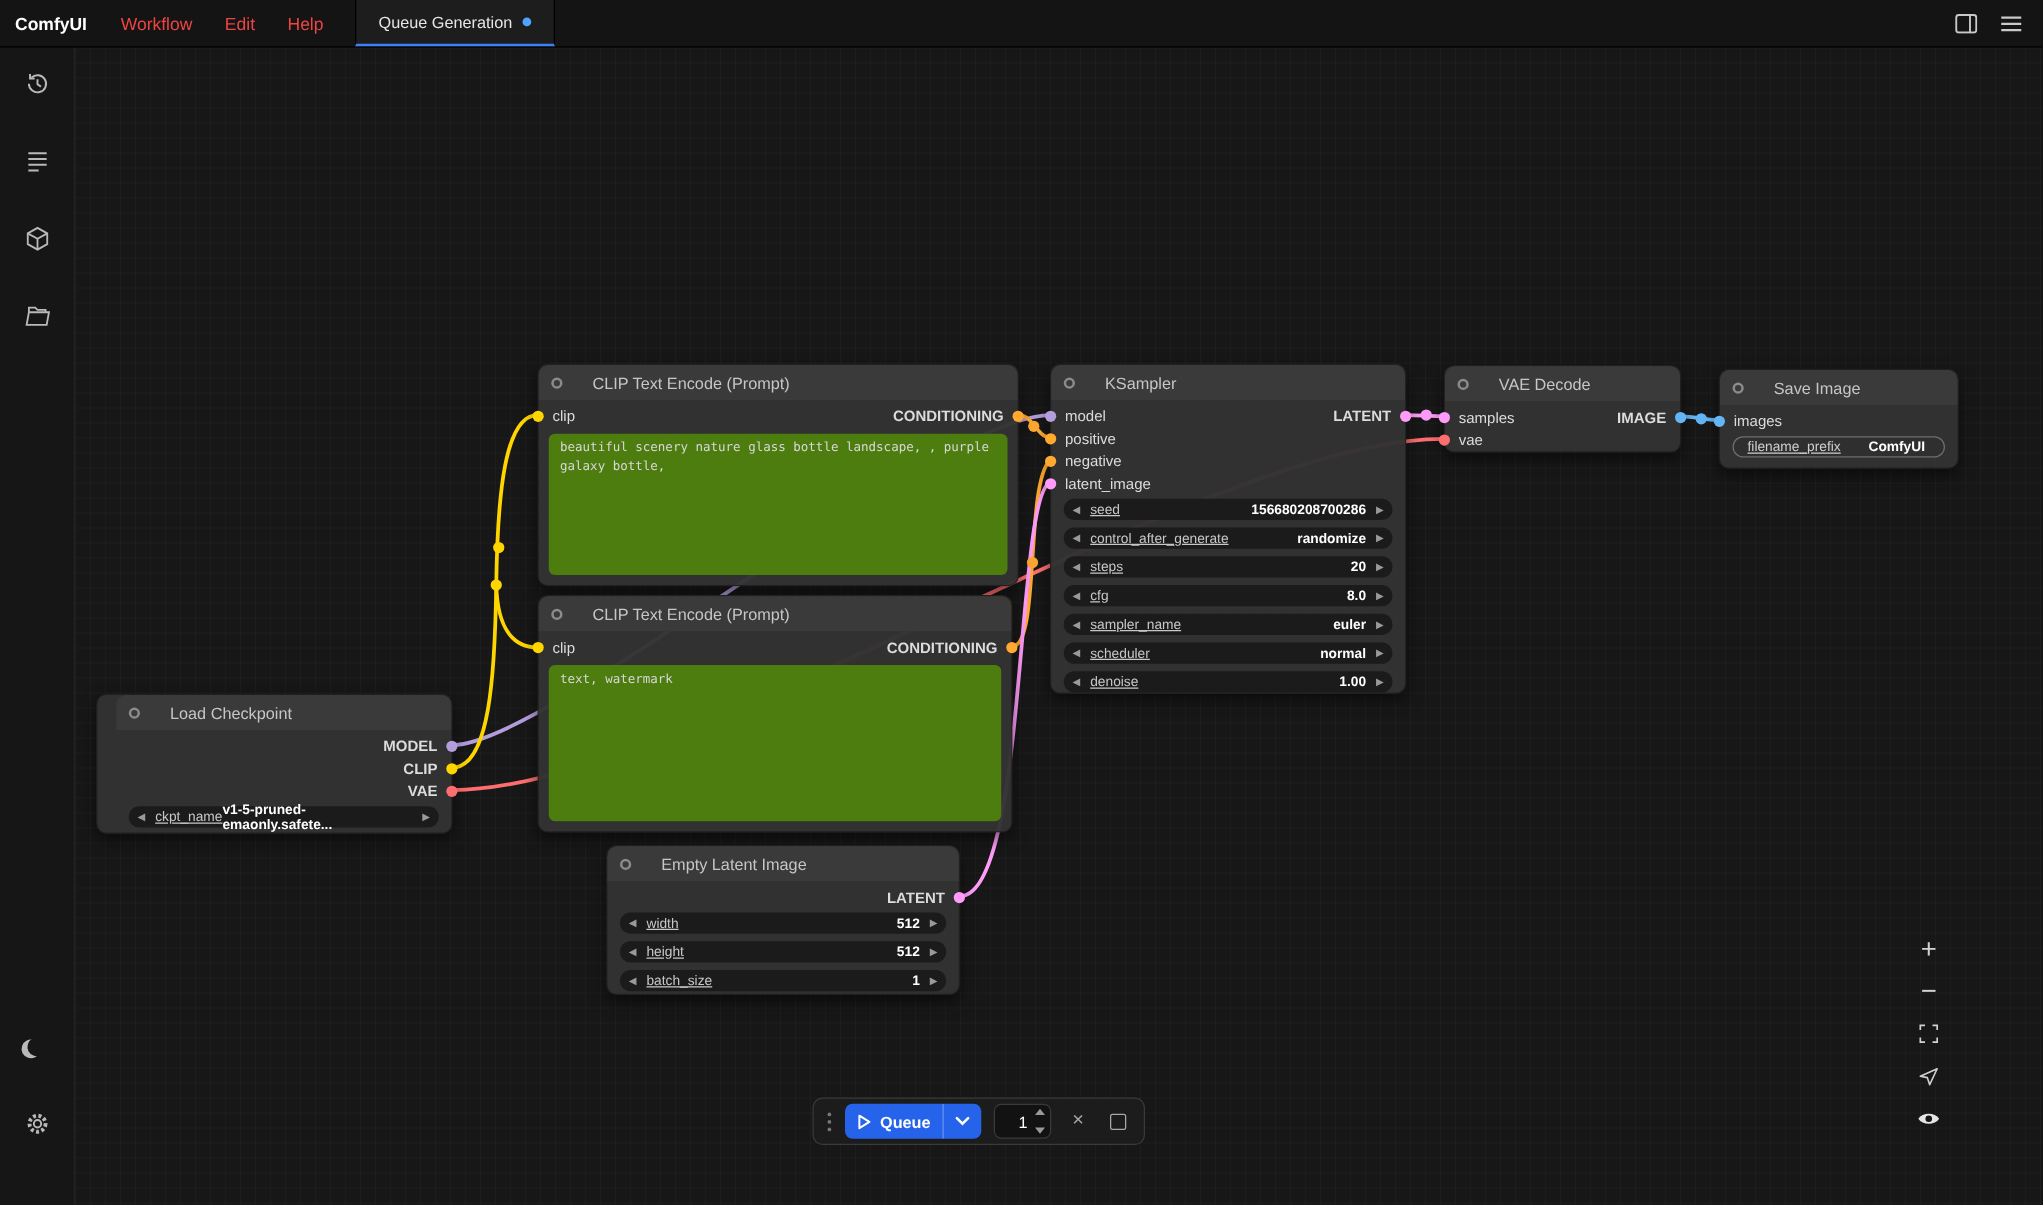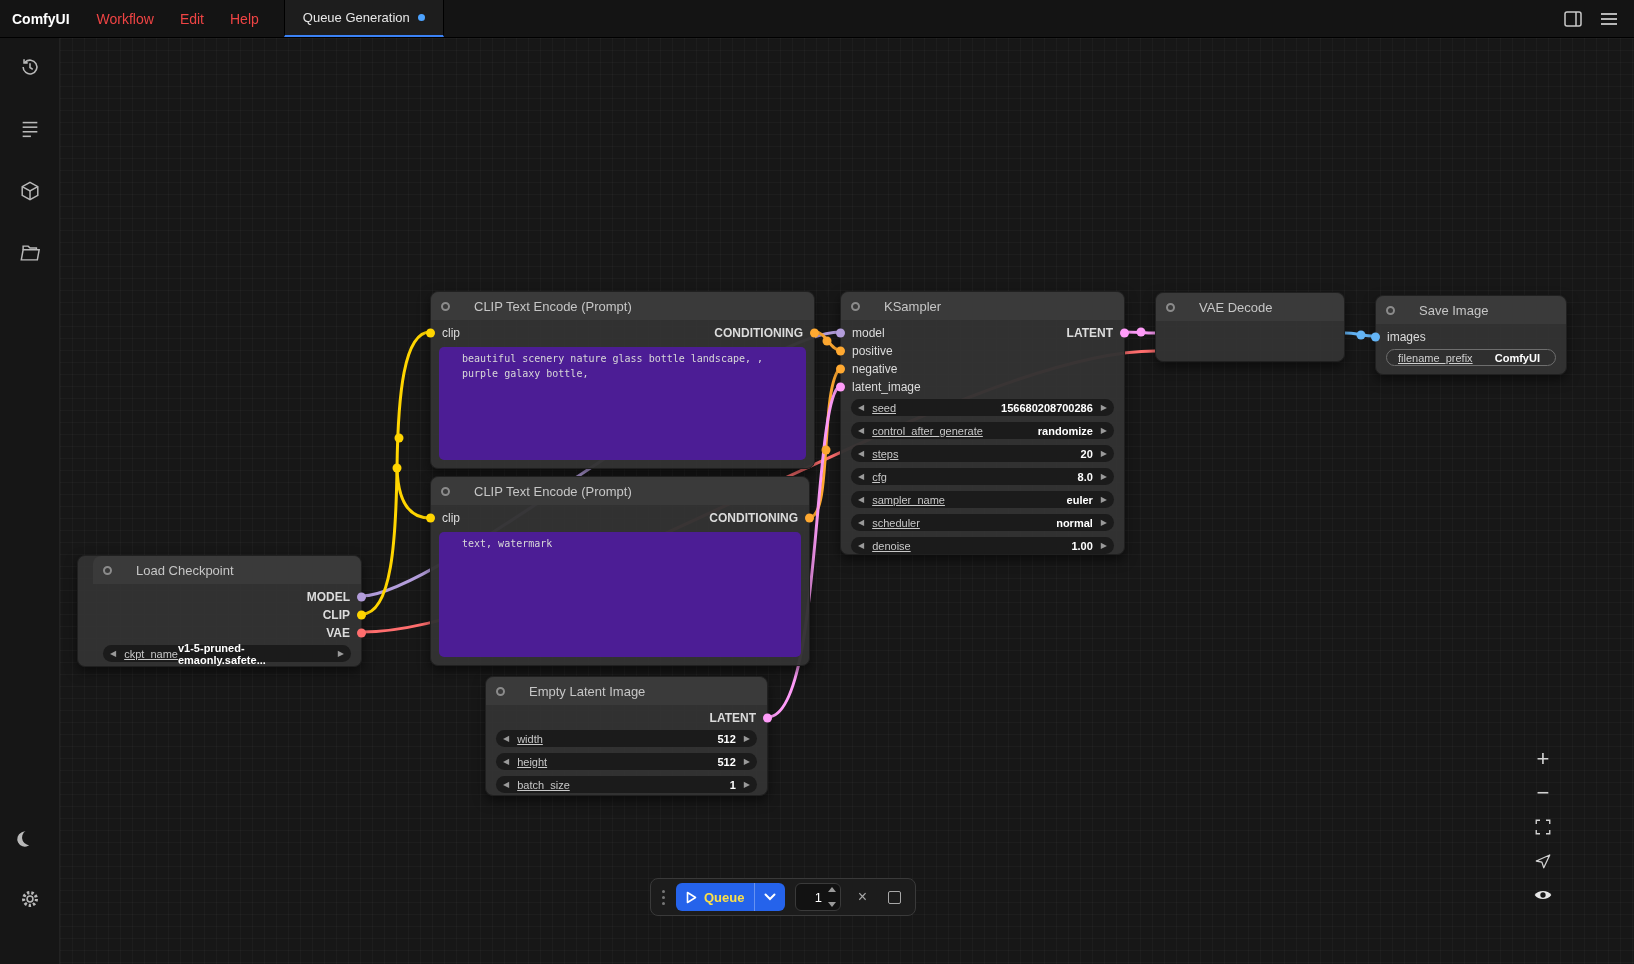--- a/index.html
+++ b/index.html
@@ -51,31 +51,31 @@
   .c-cond{background:#FFA931;} .c-latent{background:#FF9CF9;} .c-image{background:#64B5F6;}
 
   .widget { height:17px; flex:0 0 17px; display:flex; align-items:center; background:#1b1b1b;
     border-radius:9px; margin:3px 10px; padding:0 7px; font-size:11px; color:#c8c8c8; cursor:pointer; }
   .warr { color:#9a9a9a; font-size:8px; line-height:1; }
   .wname { margin-left:8px;text-decoration:underline; }
   .wval { margin-left:auto; margin-right:8px; color:#fff; font-weight:600; }
   .widget-outline { background:#2f2f2f; border:1px solid #6e6e6e; }
   .widget-outline .wname { margin-left:4px; color:#cfcfcf; }
 
-  .ntext { flex:1; background:#4c1d95; border-radius:5px; margin:5px 8px 8px 8px; padding:5px 23px;
+  .ntext { flex:1; background:#4d7c0f; border-radius:5px; margin:5px 8px 8px 8px; padding:5px 9px;
     font-family:"DejaVu Sans Mono",monospace; font-size:10px; line-height:1.45; color:#d8d8d8; }
 
   
   #queue-toolbar { position:absolute; left:590px; top:840px; height:38px; z-index:10;
     display:flex; align-items:center; gap:10px; padding:0 10px; background:#1c1c1c;
     border:1px solid #3a3a3a; border-radius:8px; }
   .grip { display:flex; flex-direction:column; gap:3px; padding:0 1px; cursor:grab; }
   .grip i { width:3px; height:3px; border-radius:50%; background:#777; }
   #queue-btn { height:28px; display:flex; align-items:center; background:#2563eb; border-radius:6px;
-    color:#fde047; font-size:13px; font-weight:600; cursor:pointer; overflow:hidden; }
+    color:#ffffff; font-size:13px; font-weight:600; cursor:pointer; overflow:hidden; }
   #queue-btn .q-main { display:flex; align-items:center; gap:7px; padding:0 10px; }
   #queue-btn .q-chevron { display:flex; align-items:center; padding:0 9px; height:100%;
     border-left:1px solid rgba(255,255,255,.3); }
   .batch-box { position:relative; width:46px; height:28px; background:#121212; border:1px solid #3a3a3a;
     border-radius:6px; display:flex; align-items:center; }
   .batch-val { flex:1; text-align:center; color:#fff; font-size:13px; }
   .spinners { position:absolute; right:4px; top:3px; bottom:3px; display:flex; flex-direction:column; justify-content:space-between; }
   .spin-up { width:0; height:0; border-left:4px solid transparent; border-right:4px solid transparent; border-bottom:5px solid #9a9a9a; cursor:pointer; }
   .spin-down { width:0; height:0; border-left:4px solid transparent; border-right:4px solid transparent; border-top:5px solid #9a9a9a; cursor:pointer; }
   .tbtn { color:#a8a8a8; font-size:16px; display:flex; align-items:center; justify-content:center; width:22px; height:22px; cursor:pointer; }
@@ -333,20 +333,32 @@
         <span class="warr">▶</span>
       </div>
     </div>
   </div>
 
   <div class="node" style="left:1095px; top:254px; width:190px; height:70px;">
     <div class="node-header">
       <span class="collapse-dot"></span>
       <span>VAE Decode</span>
     </div>
+    <div class="node-body">
+      <div class="slot-row">
+        <span class="port in c-latent"></span>
+        <span class="in-label">samples</span>
+        <span class="out-label">IMAGE</span>
+        <span class="port out c-image"></span>
+      </div>
+      <div class="slot-row">
+        <span class="port in c-vae"></span>
+        <span class="in-label">vae</span>
+      </div>
+    </div>
   </div>
 
   <div class="node" style="left:1315px; top:257px; width:192px; height:80px;">
     <div class="node-header">
       <span class="collapse-dot"></span>
       <span>Save Image</span>
     </div>
     <div class="node-body">
       <div class="slot-row">
         <span class="port in c-image"></span>

